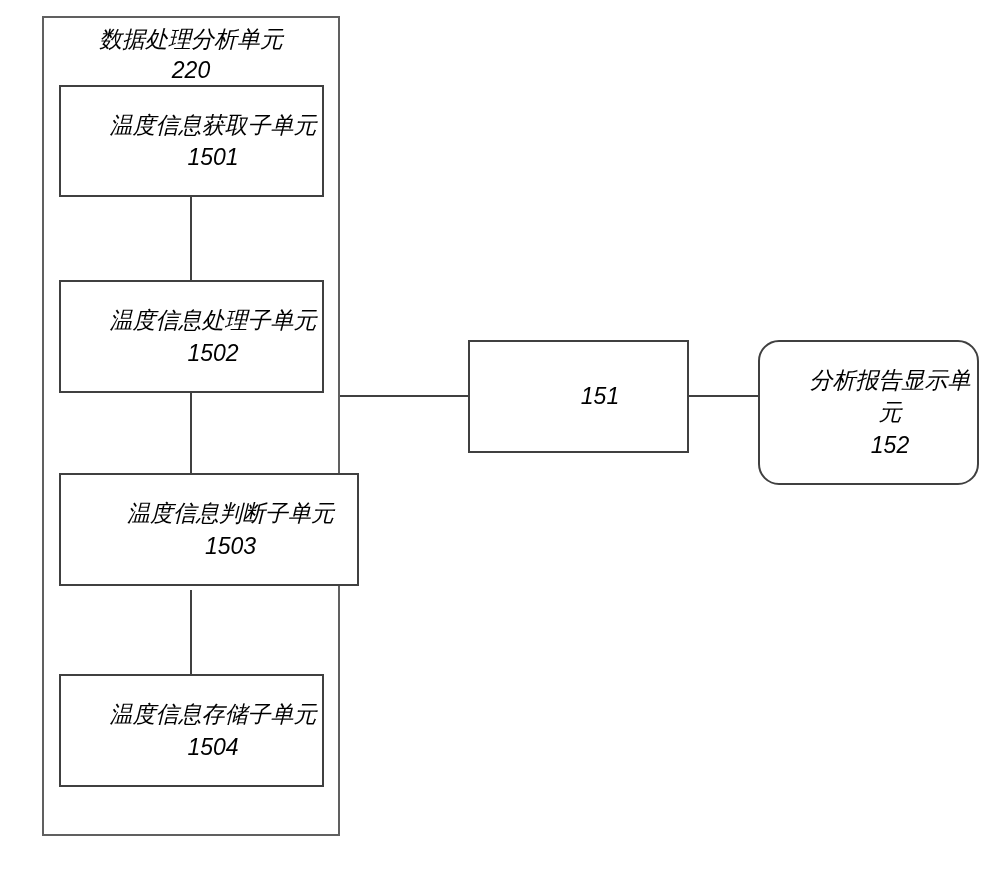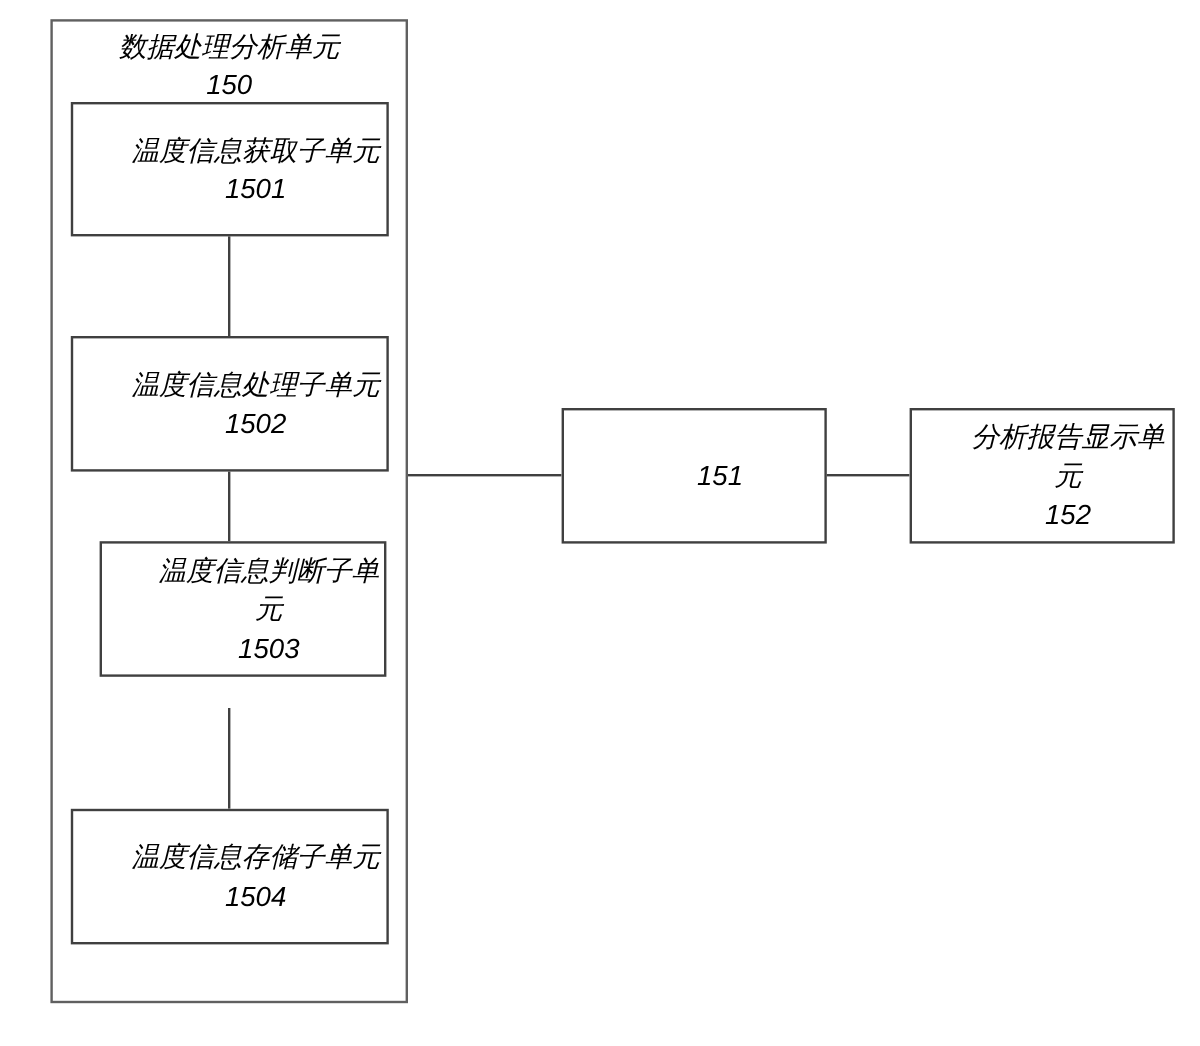--- a/index.html
+++ b/index.html
@@ -43,54 +43,54 @@
     position: absolute;
     background: #404040;
   }
 </style>
 </head>
 <body>
 
 <div class="outer" style="left:42px; top:16px; width:298px; height:820px;">
   <div class="outer-header">
     <div class="title">数据处理分析单元</div>
-    <div class="code">150</div>
+    <div class="code">220</div>
   </div>
 </div>
 
 <div class="box" style="left:59px; top:85px; width:265px; height:112px;">
   <div class="title">温度信息获取子单元</div>
   <div class="code">1501</div>
 </div>
 
 <div class="connector" style="left:190px; top:197px; width:2px; height:83px;"></div>
 
 <div class="box" style="left:59px; top:280px; width:265px; height:113px;text-align:center;">
   <div class="title">温度信息处理子单元</div>
   <div class="code">1502</div>
 </div>
 
 <div class="connector" style="left:190px; top:393px; width:2px; height:84px;"></div>
 
-<div class="box" style="left:59px; top:451px; width:239px; height:113px;margin-left:24px;">
+<div class="box" style="left:59px; top:473px; width:300px; height:113px;">
   <div class="title">温度信息判断子单元</div>
   <div class="code">1503</div>
 </div>
 
 <div class="connector" style="left:190px; top:590px; width:2px; height:84px;"></div>
 
 <div class="box" style="left:59px; top:674px; width:265px; height:113px;">
   <div class="title">温度信息存储子单元</div>
   <div class="code">1504</div>
 </div>
 
 <div class="connector" style="left:340px; top:395px; width:128px; height:2px;"></div>
 
 <div class="box" style="left:468px; top:340px; width:221px; height:113px;">
   <div class="code">151</div>
 </div>
 
 <div class="connector" style="left:689px; top:395px; width:69px; height:2px;"></div>
 
-<div class="box" style="left:758px; top:340px; width:221px; height:113px;">
+<div class="box" style="left:758px; top:340px; width:221px; height:145px;border-radius:21px;">
   <div class="title">分析报告显示单元</div>
   <div class="code">152</div>
 </div>
 
 </body></html>

